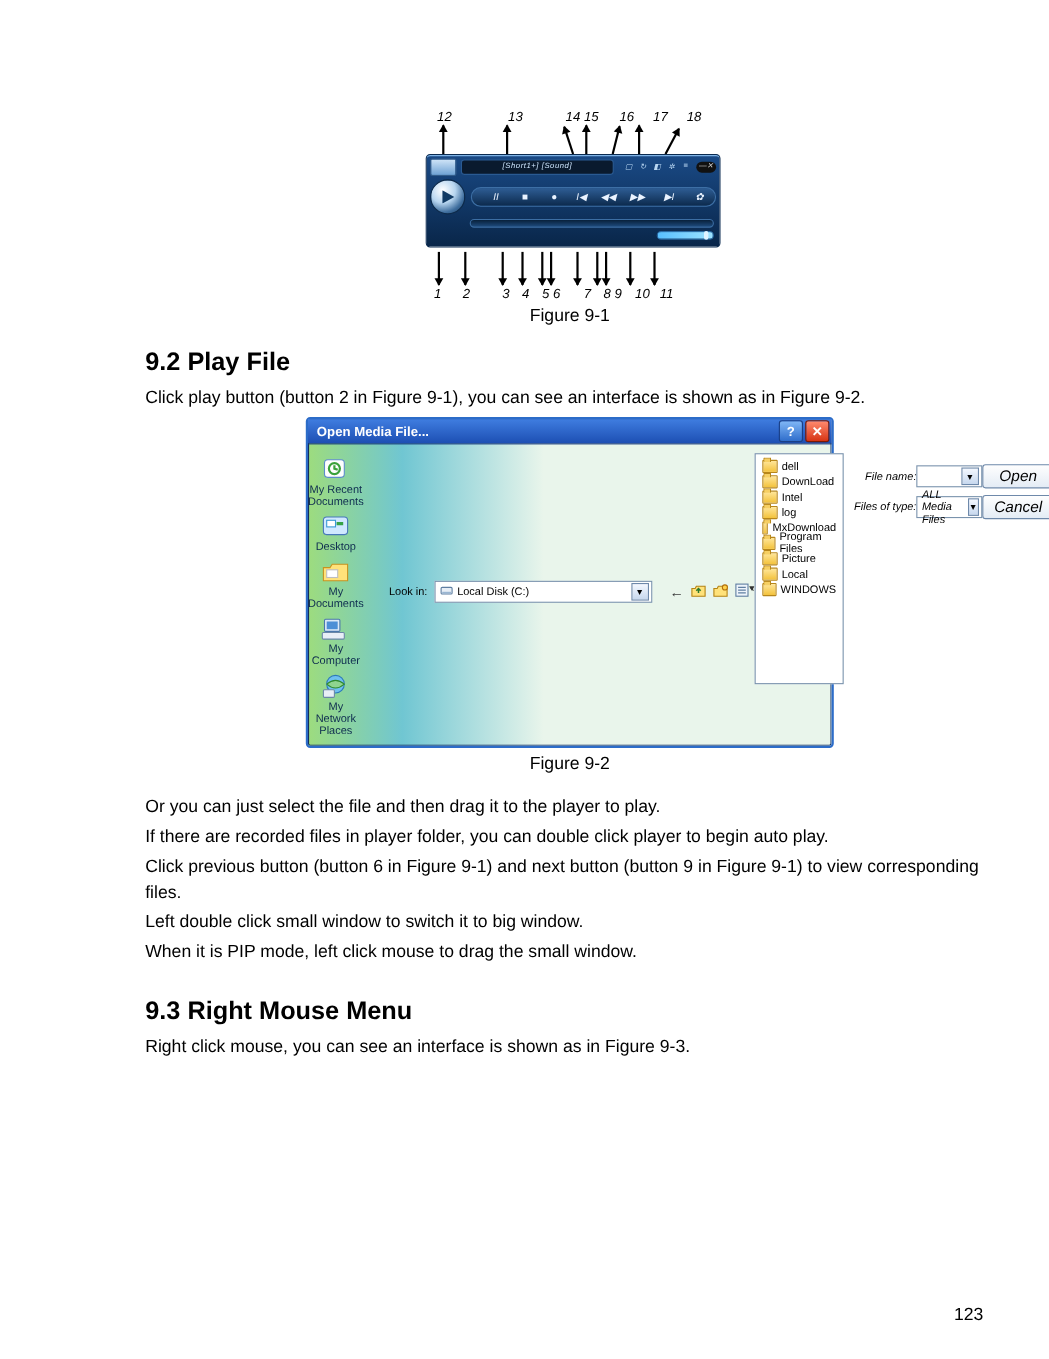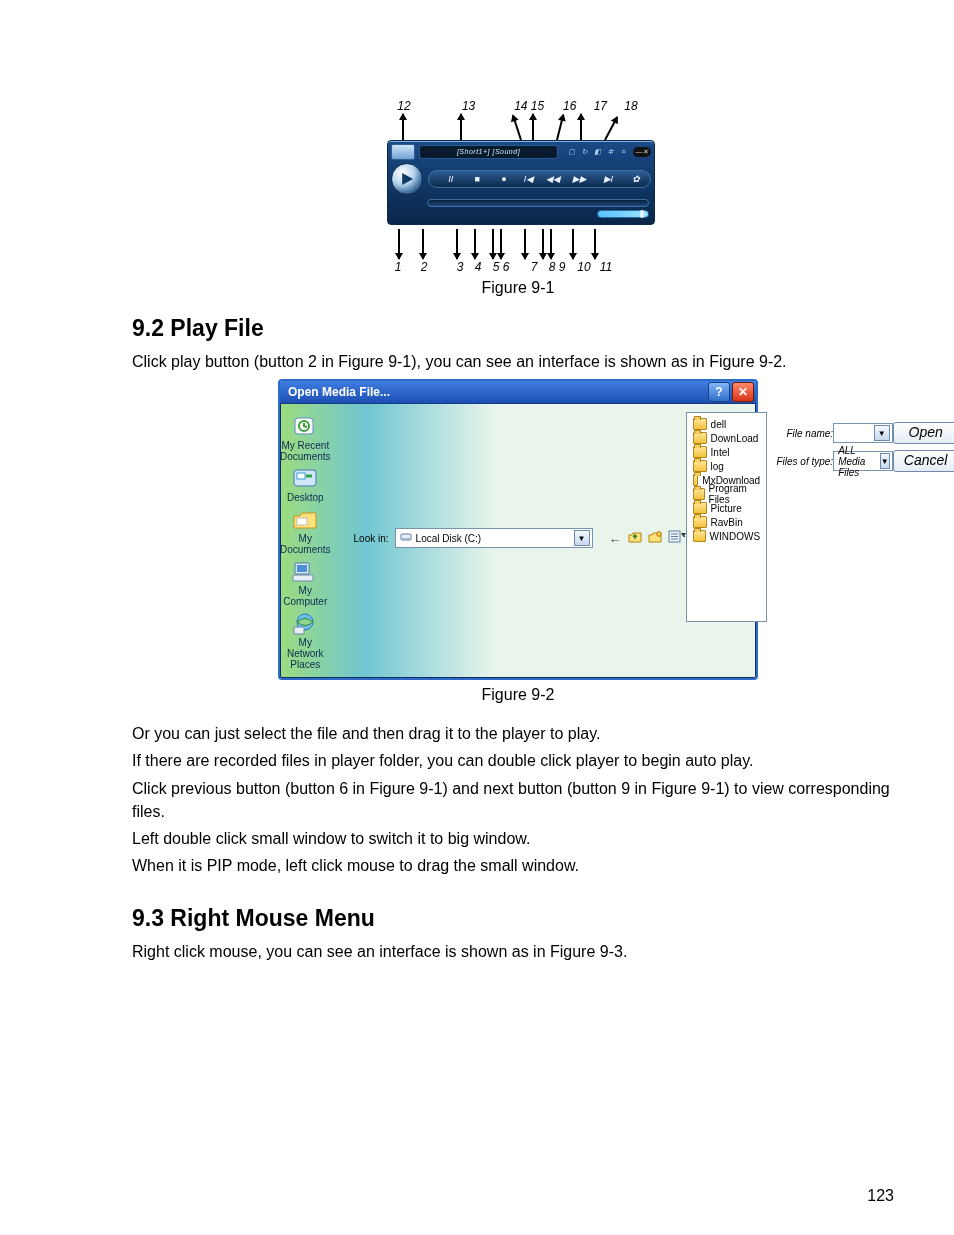--- a/index.html
+++ b/index.html
@@ -513,21 +513,21 @@
           <div class="fitem">
               <span class="folder-ic"></span>
               <span>Program Files</span>
             </div>
           <div class="fitem">
               <span class="folder-ic"></span>
               <span>Picture</span>
             </div>
           <div class="fitem">
               <span class="folder-ic"></span>
-              <span>RavBin</span>
+              <span>Local</span>
             </div>
           <div class="fitem">
               <span class="folder-ic"></span>
               <span>WINDOWS</span>
             </div>
         </div>
 
         <div class="bottom-rows">
           <div class="br">
             <div class="lbl">File name:</div>

